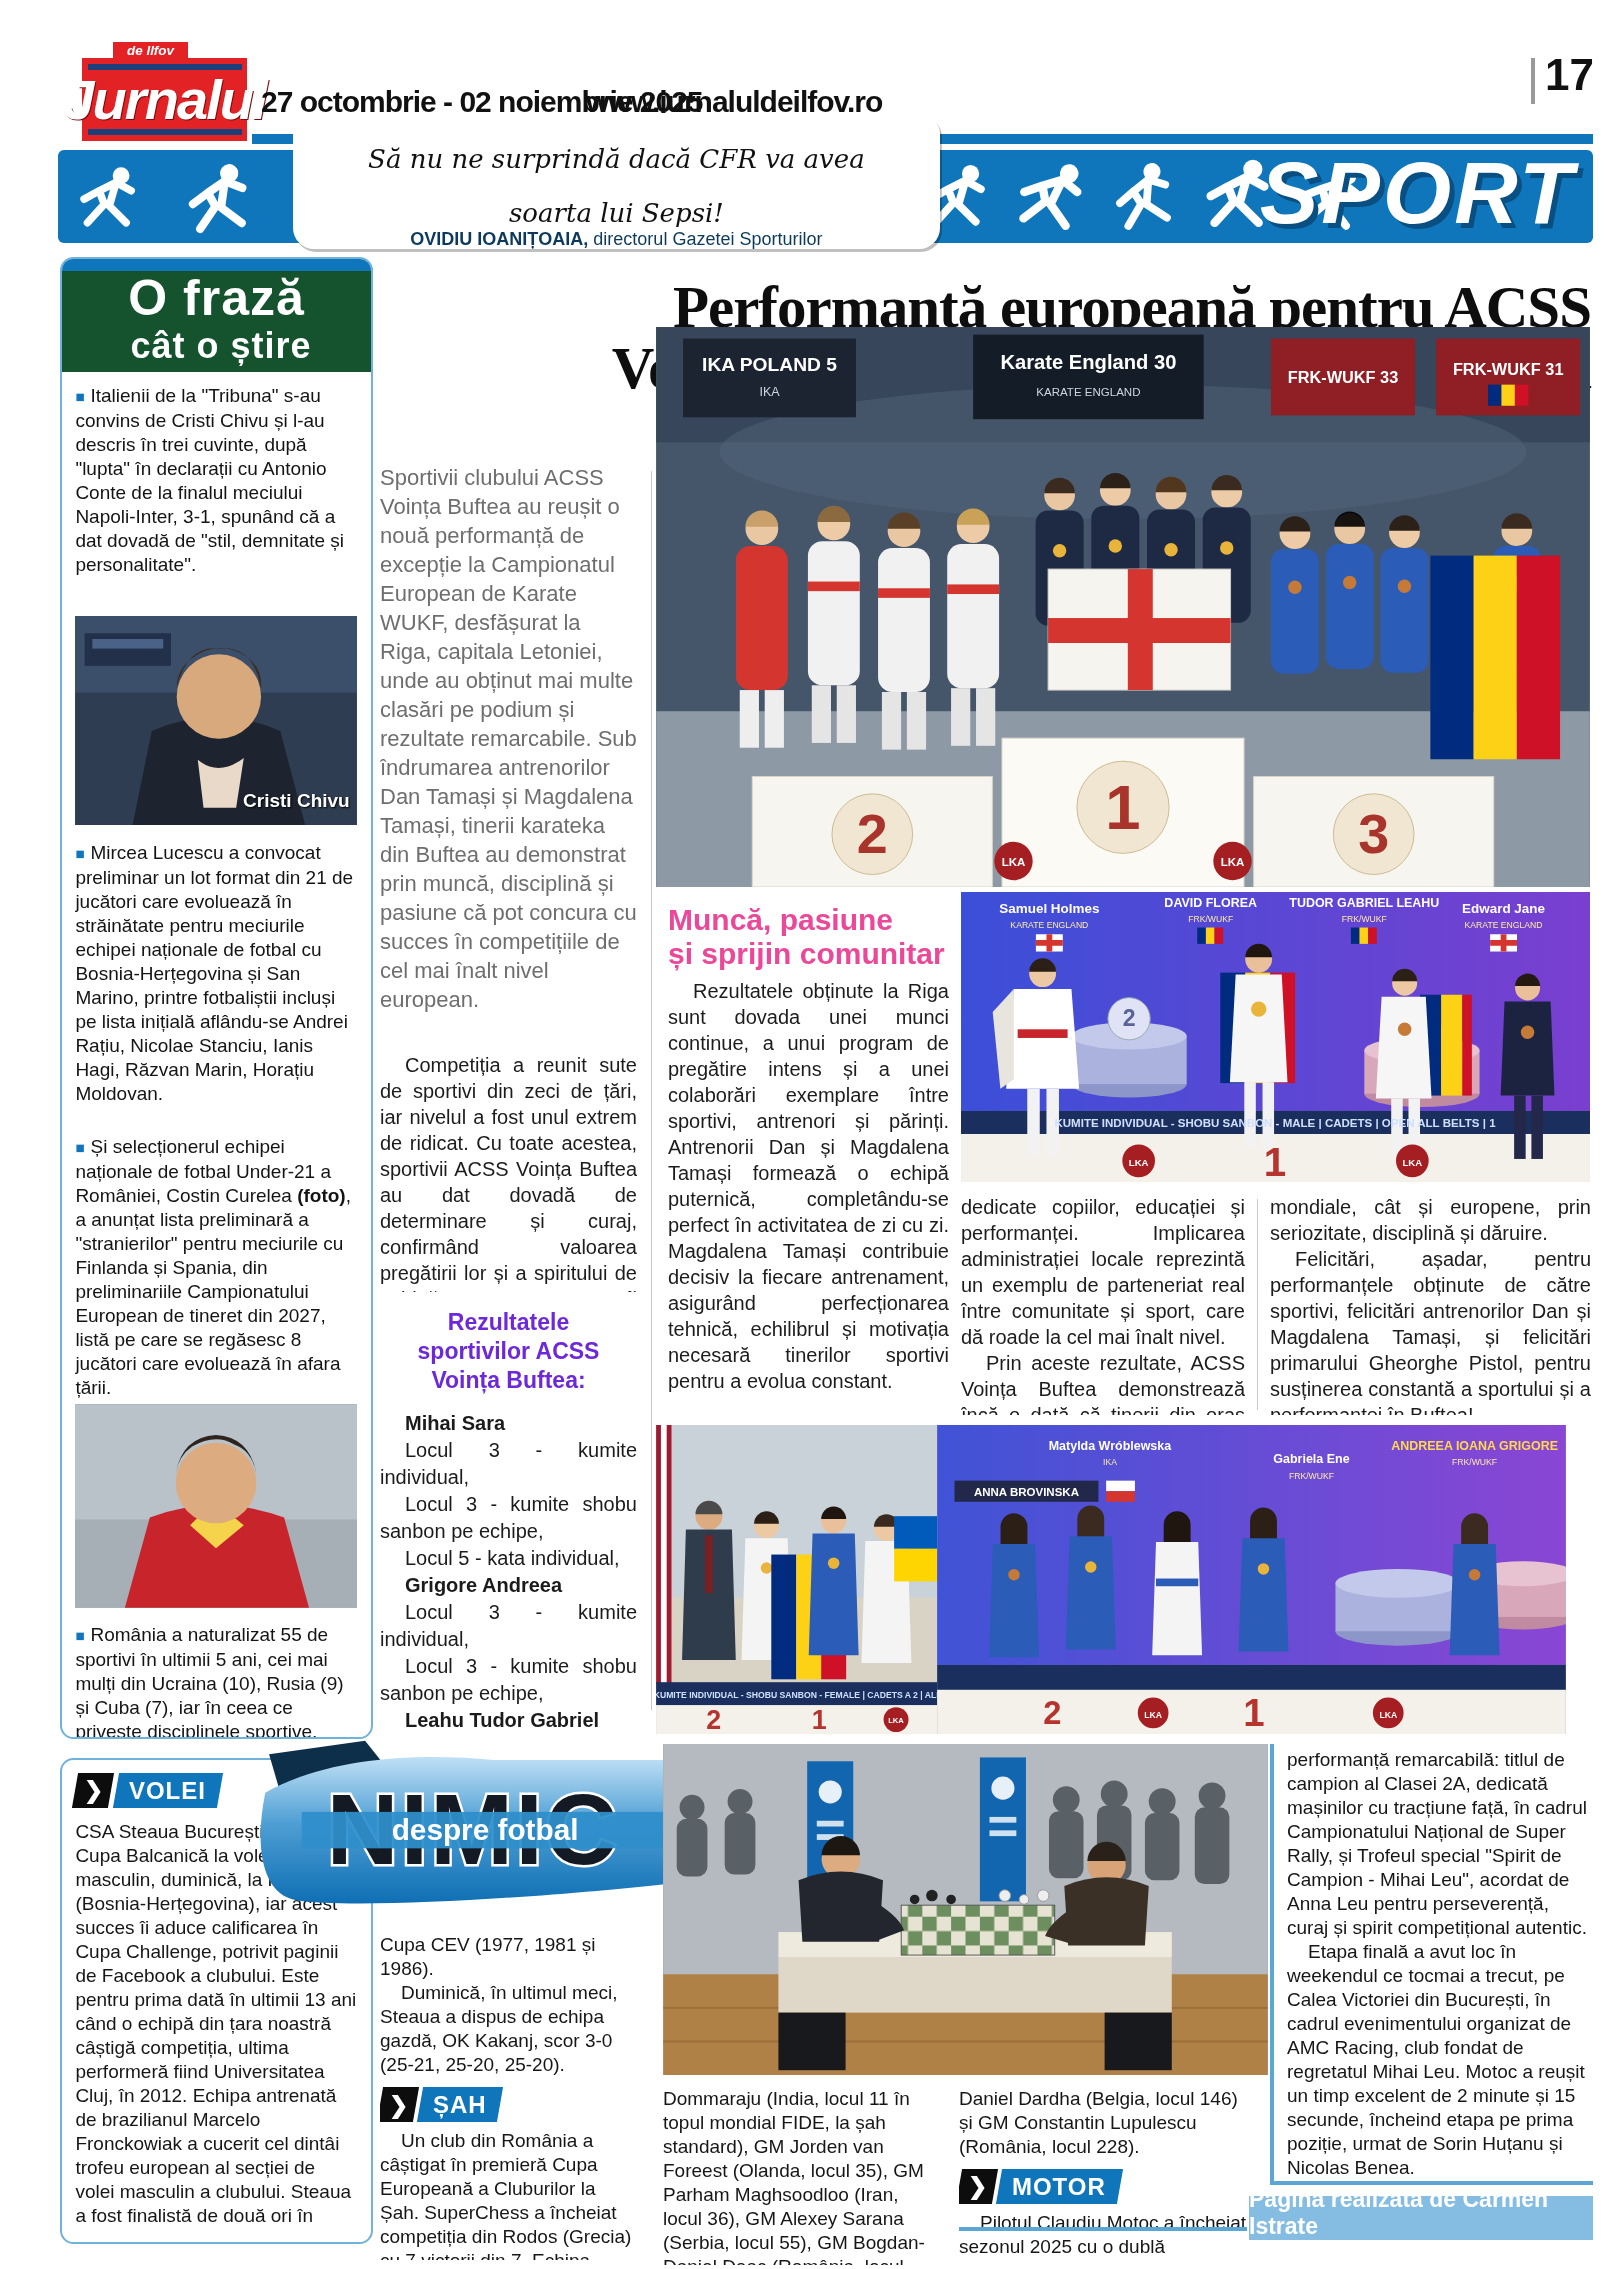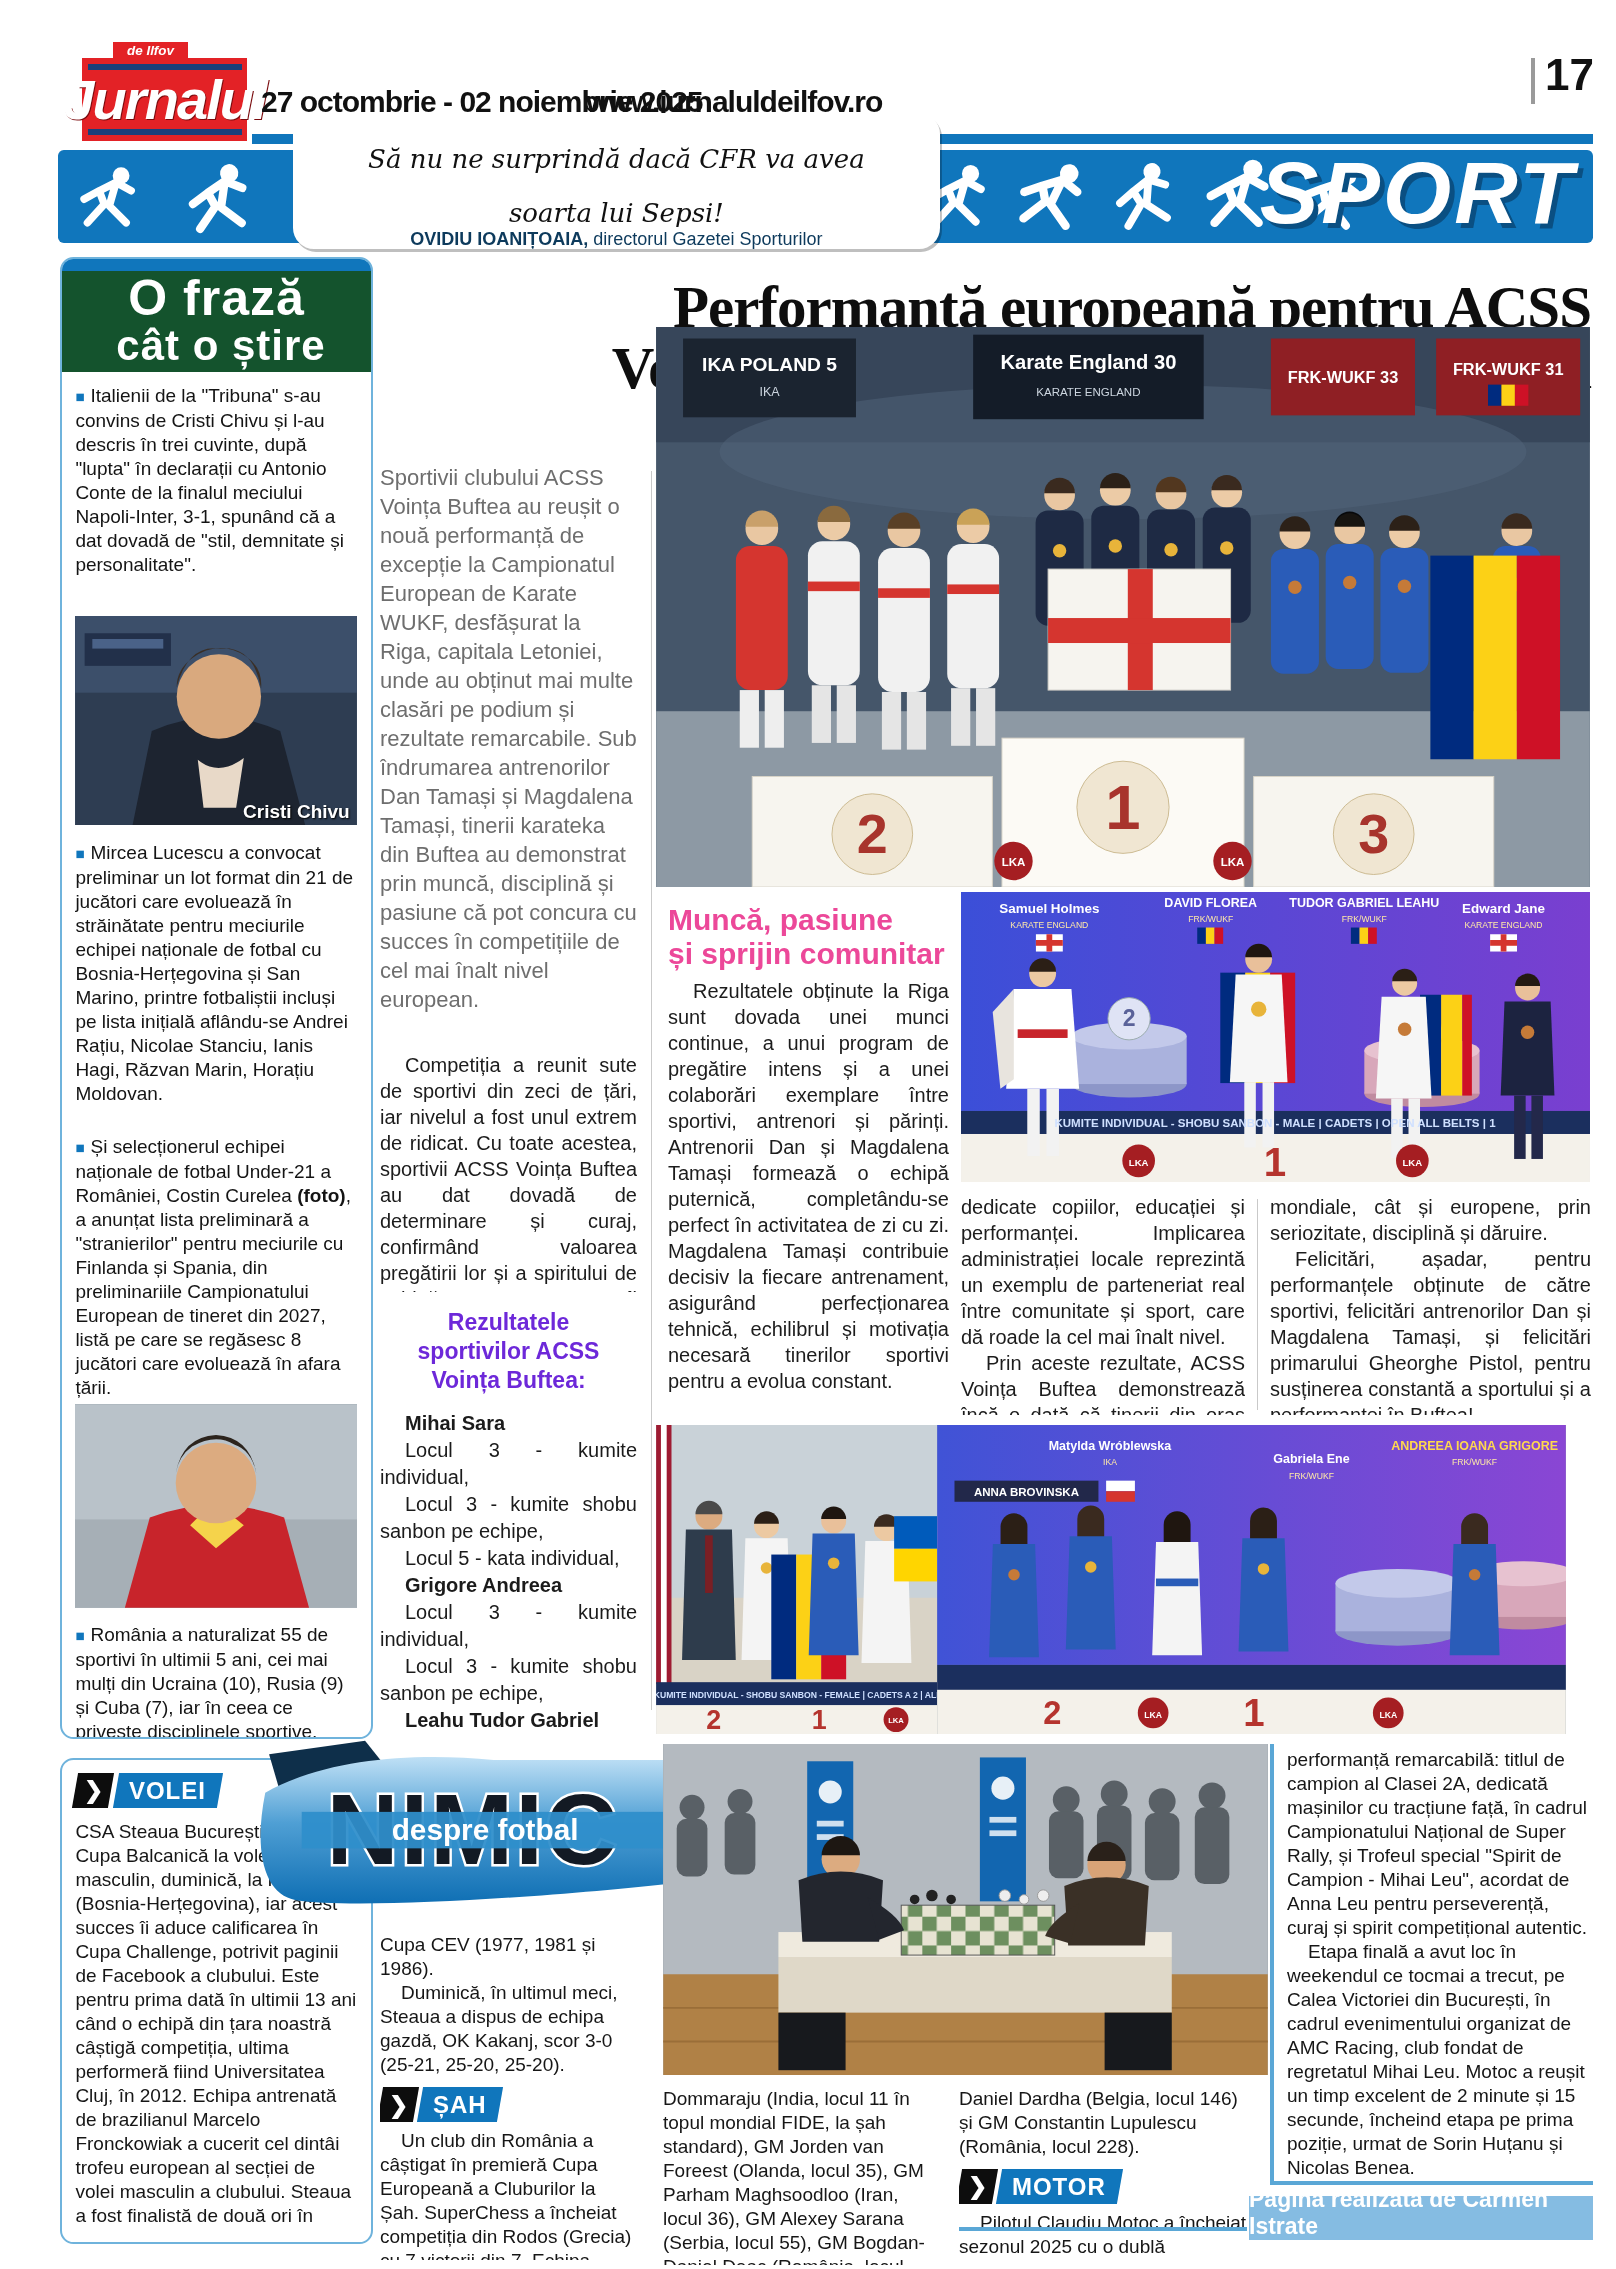--- a/index.html
+++ b/index.html
@@ -21,24 +21,24 @@
   .bubble{background:#fff;border-radius:21px;box-shadow:1.9px 2.9px 0 rgba(0,0,0,.25);text-align:center;}
   .bubble .q{font-family:"DejaVu Serif",serif;font-style:italic;font-size:26px;line-height:31px;color:#111;margin-top:23px;}
   .bubble .a{font-size:18px;color:#0d3a5c;}
   .bubble .a b{color:#0d3a5c;}
   .sport-word{font-weight:bold;font-size:88px;letter-spacing:2.9px;color:#fff;
               text-shadow:4.8px 4.8px 0 #0a4f82;font-style:italic;}
   
   .side-box{border:2.9px solid #6fb3dc;border-radius:13.4px;background:#fff;overflow:hidden;}
   .side-head{background:#14532d;text-align:center;color:#fff;font-weight:bold;}
   .side-head .t1{font-size:50px;line-height:52px;letter-spacing:1px;}
-  .side-head .t2{font-size:42px;line-height:44px;letter-spacing:1px;padding-left:9px;}
+  .side-head .t2{font-size:36px;line-height:44px;letter-spacing:1px;padding-left:9px;}
   .side-item{font-size:19px;line-height:24px;color:#141414;text-align:left;}
   .sq{color:#1076bc;font-size:15.4px;margin-right:5.8px;}
-  .caption{position:absolute;right:7.7px;bottom:2px;color:#fff;font-weight:bold;font-size:19px;text-shadow:1px 1px 1.9px #000;}
+  .caption{position:absolute;right:7.7px;bottom:13px;color:#fff;font-weight:bold;font-size:19px;text-shadow:1px 1px 1.9px #000;}
   
   .headline{font-family:"Liberation Serif",serif;font-weight:bold;color:#0e0e0e;
             font-size:59px;line-height:61px;text-align:right;letter-spacing:-1px;margin-top:16px;}
   .lead{font-size:22px;line-height:29px;color:#6e6e6e;}
   .jtext{font-size:20px;line-height:26px;text-align:justify;color:#1c1c1c;}
   .jtext p{margin:0;text-indent:25px;}
   .centerhead{font-weight:bold;font-size:23px;line-height:29px;text-align:center;color:#6d28d9;}
   .res-name{font-weight:bold;font-size:20px;line-height:27px;}
   .res-line{font-size:20px;line-height:27px;text-indent:25px;text-align:justify;}
   .sec2head{font-weight:bold;font-size:30px;line-height:34px;text-align:left;color:#ec4899;}

